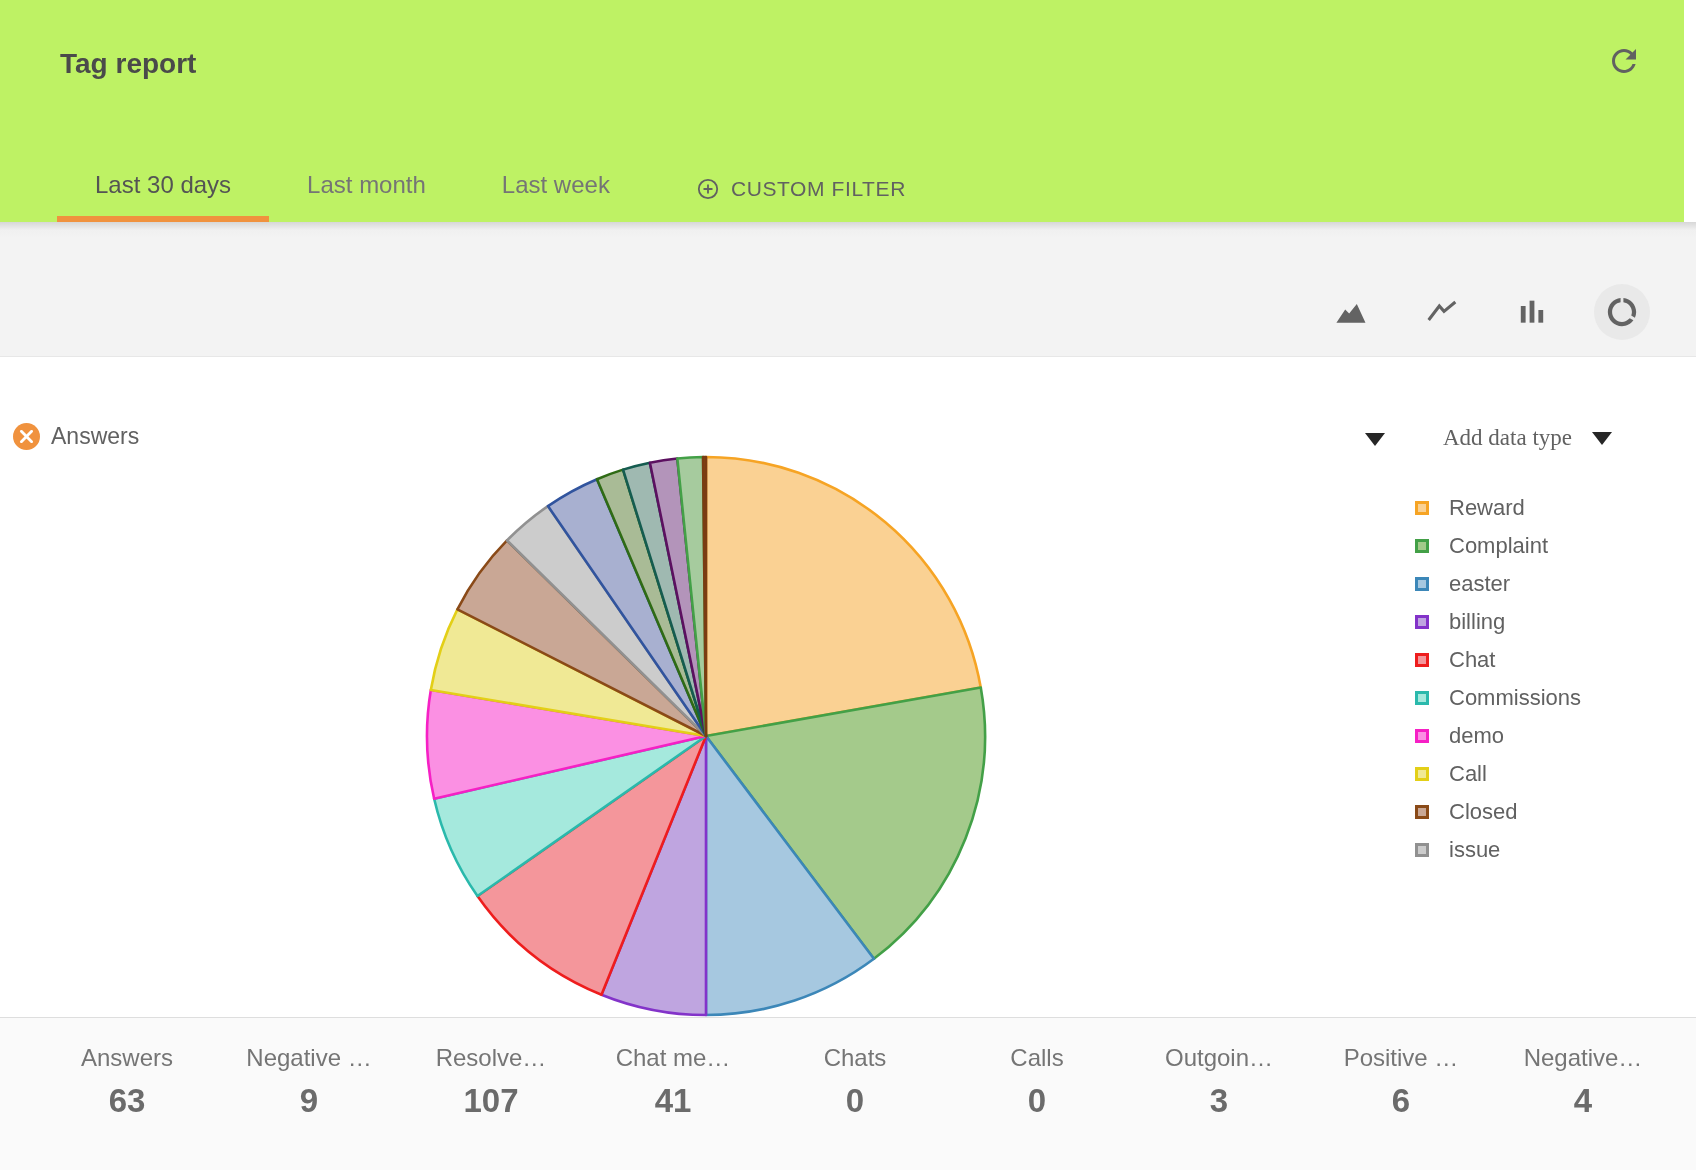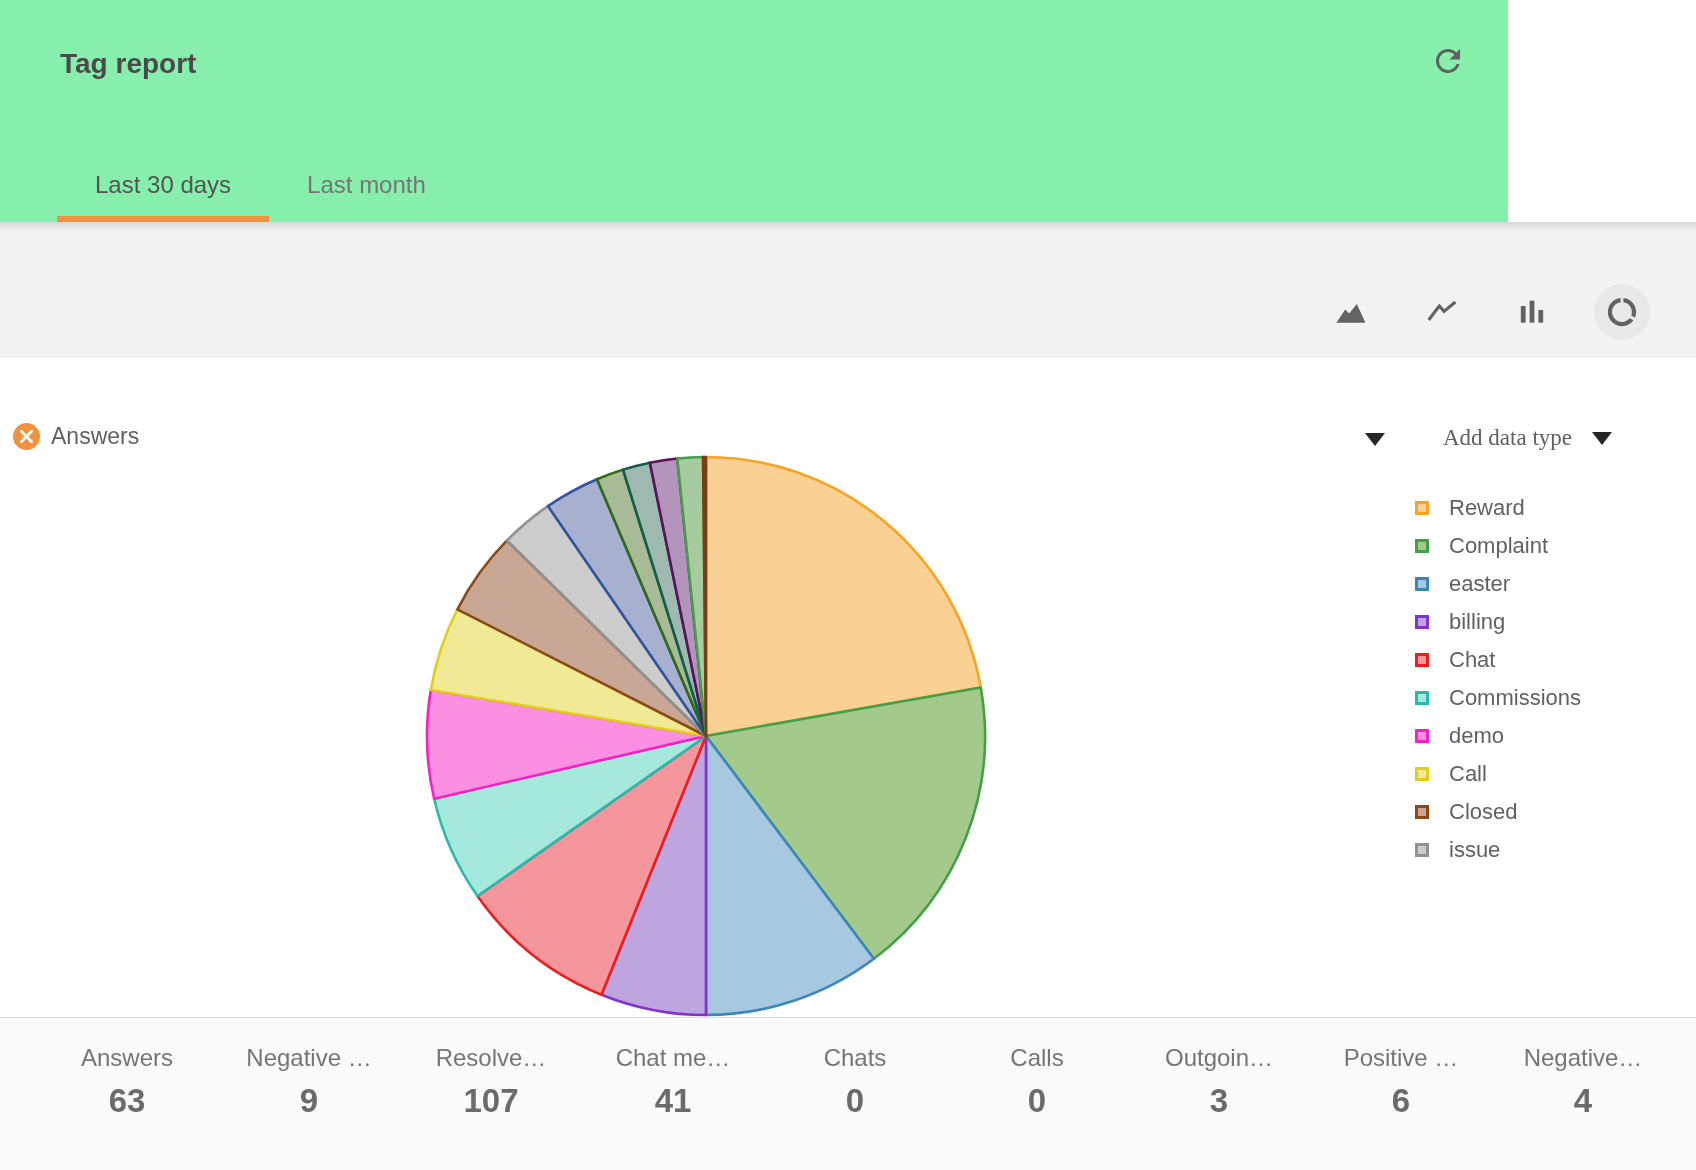--- a/index.html
+++ b/index.html
@@ -1,21 +1,21 @@
 <!DOCTYPE html>
 <html><head>
 <meta charset="utf-8">
 <style>
   * { margin:0; padding:0; box-sizing:border-box; }
   html,body { background:#fff; }
   body { font-family:"Liberation Sans", sans-serif; color:#616161; }
   #app { position:relative; width:1696px; height:1170px; overflow:hidden; background:#fff; }
 
   
-  .header { position:absolute; left:0; top:0; width:1508px; height:222px; background:#86efac; }
+  .header { position:absolute; left:0; top:0; width:1684px; height:222px; background:#bef264; }
   .page-title { position:absolute; left:60px; top:48px; font-size:28px; font-weight:bold; color:#4a4a4a; }
   .refresh-btn { position:absolute; right:40px; top:42px; width:40px; height:40px; border:none; background:transparent; cursor:pointer; color:#616161; }
   .tabs { position:absolute; left:57px; bottom:0; display:flex; align-items:flex-end; }
   .tab { font-size:24px; color:#757575; padding:0 38px 17px 38px; border-bottom:6px solid transparent; cursor:pointer; white-space:nowrap; }
   .tab.active { color:#545454; border-bottom-color:#f0923e; }
   .custom-filter { display:flex; align-items:center; gap:11px; margin-left:28px; padding:0 20px 21px 20px; font-size:21px; letter-spacing:0.6px; color:#616161; cursor:pointer; }
   .custom-filter svg { display:block; }
 
   
   .toolband { position:absolute; left:0; top:222px; width:1696px; height:135px;
@@ -56,21 +56,29 @@
     <div class="page-title">Tag report</div>
     <button class="refresh-btn">
       <svg width="36" height="36" viewBox="0 0 24 24">
         <path fill="currentColor" d="M17.65 6.35C16.2 4.9 14.21 4 12 4c-4.42 0-7.99 3.58-7.99 8s3.57 8 7.99 8c3.73 0 6.84-2.55 7.73-6h-2.08c-.82 2.33-3.04 4-5.65 4-3.31 0-6-2.69-6-6s2.69-6 6-6c1.66 0 3.14.69 4.22 1.78L13 11h7V4l-2.35 2.35z"></path>
       </svg>
     </button>
     <nav class="tabs">
       <div id="tabs-holder" style="display:flex;align-items:flex-end;">
           <div class="tab active">Last 30 days</div>
           <div class="tab">Last month</div>
-        </div>
+          <div class="tab">Last week</div>
+        </div>
+      <div class="custom-filter">
+        <svg width="24" height="24" viewBox="0 0 24 24">
+          <circle cx="12" cy="12" r="9.2" fill="none" stroke="#616161" stroke-width="1.8"></circle>
+          <path d="M12 7.5v9M7.5 12h9" stroke="#616161" stroke-width="1.8"></path>
+        </svg>
+        <span>CUSTOM FILTER</span>
+      </div>
     </nav>
   </div>
 
   <div class="toolband">
     <div class="chart-type-row">
       <button class="ct-btn">
         <svg width="34" height="34" viewBox="0 0 24 24">
           <polygon fill="currentColor" points="1,19.5 7.2,10.2 10,13 15.4,6.4 21.5,19.5"></polygon>
         </svg>
       </button>

